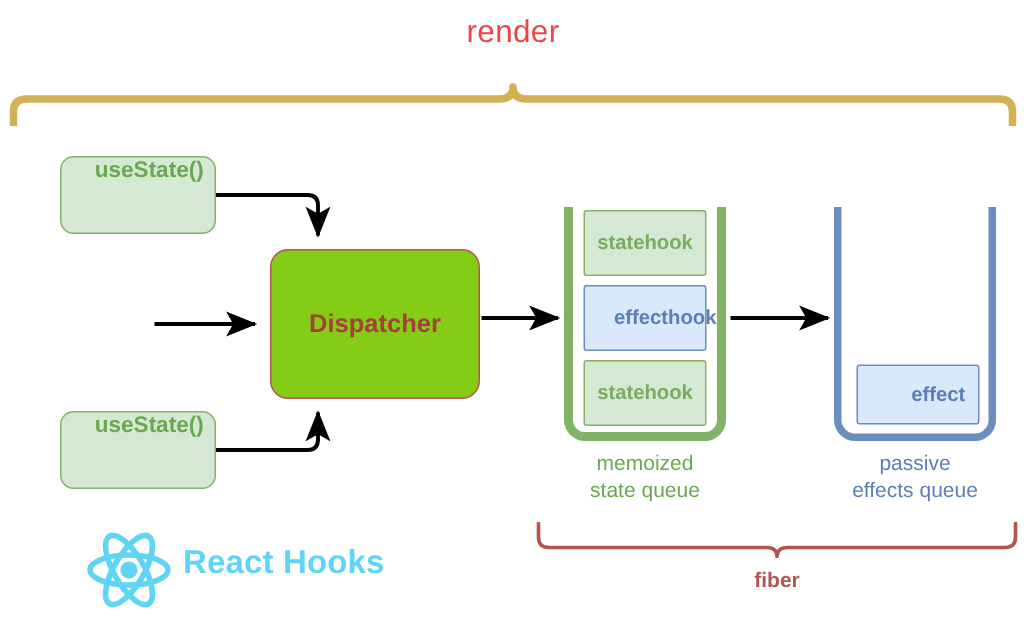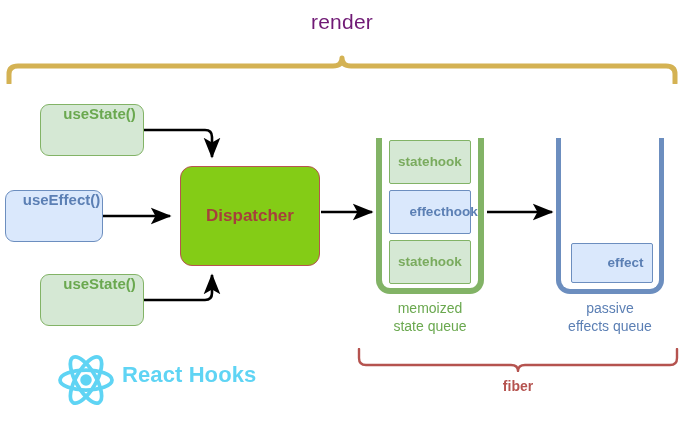--- a/index.html
+++ b/index.html
@@ -17,21 +17,21 @@
   }
   .abs { position: absolute; }
 
   
   .render-label {
     left: 0;
     top: 10px;
     width: 684px;
     text-align: center;
     font-size: 21px;
-    color: #701a75;
+    color: #ef4444;
     letter-spacing: 0.2px;
   }
   .render-brace {
     left: 0;
     top: 48px;
     width: 684px;
     height: 36px;
   }
 
   
@@ -170,23 +170,20 @@
 
   <div class="abs render-label">render</div>
 
   <svg class="abs render-brace" viewBox="0 0 684 36">
     <path d="M9,35 L9,26 Q9,18 18,18 L333,18 Q342,18 342,10 Q342,18 351,18 L666,18 Q675,18 675,26 L675,35" fill="none" stroke="#d4b253" stroke-width="5" stroke-linecap="round" stroke-linejoin="round"></path>
   </svg>
 
   <div class="abs hookbox hook-green usestate-1">
     <span>useState()</span>
   </div>
-  <div class="abs hookbox hook-blue useeffect-1">
-    <span>useEffect()</span>
-  </div>
   <div class="abs hookbox hook-green usestate-2">
     <span>useState()</span>
   </div>
 
   <div class="abs dispatcher">
     <span>Dispatcher</span>
   </div>
 
   <svg class="abs wires" viewBox="0 0 684 424">
     <defs>

